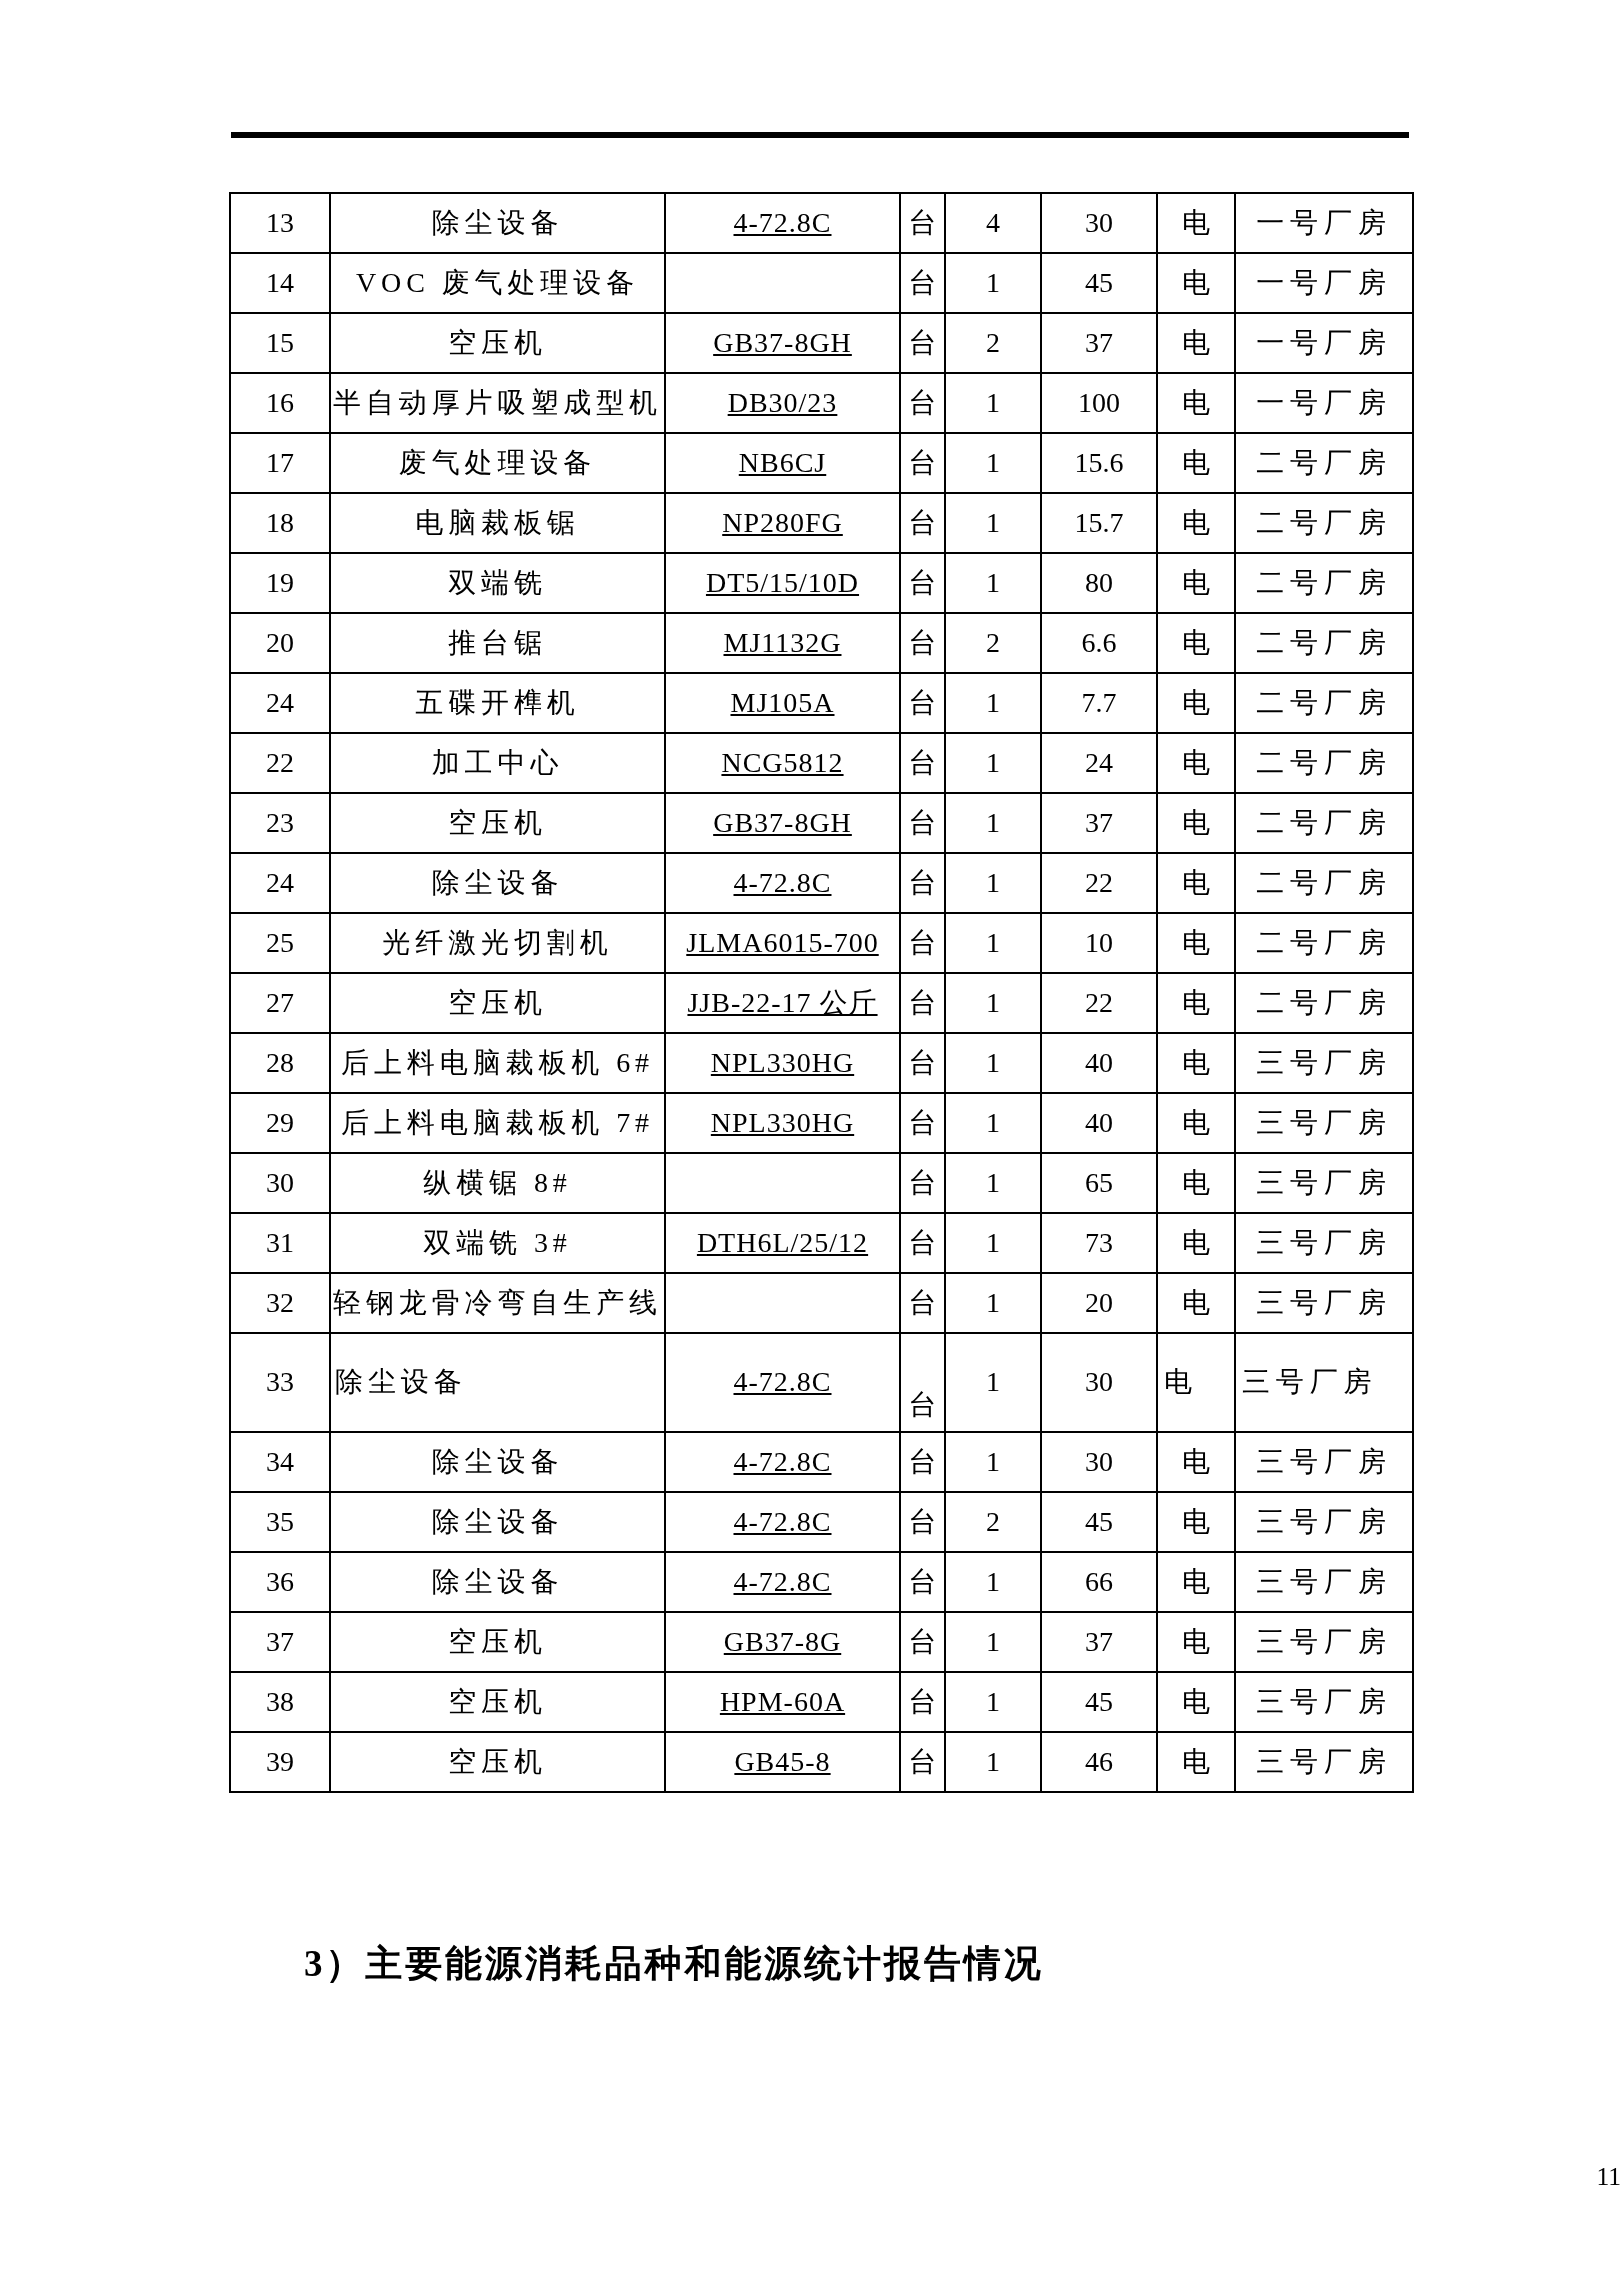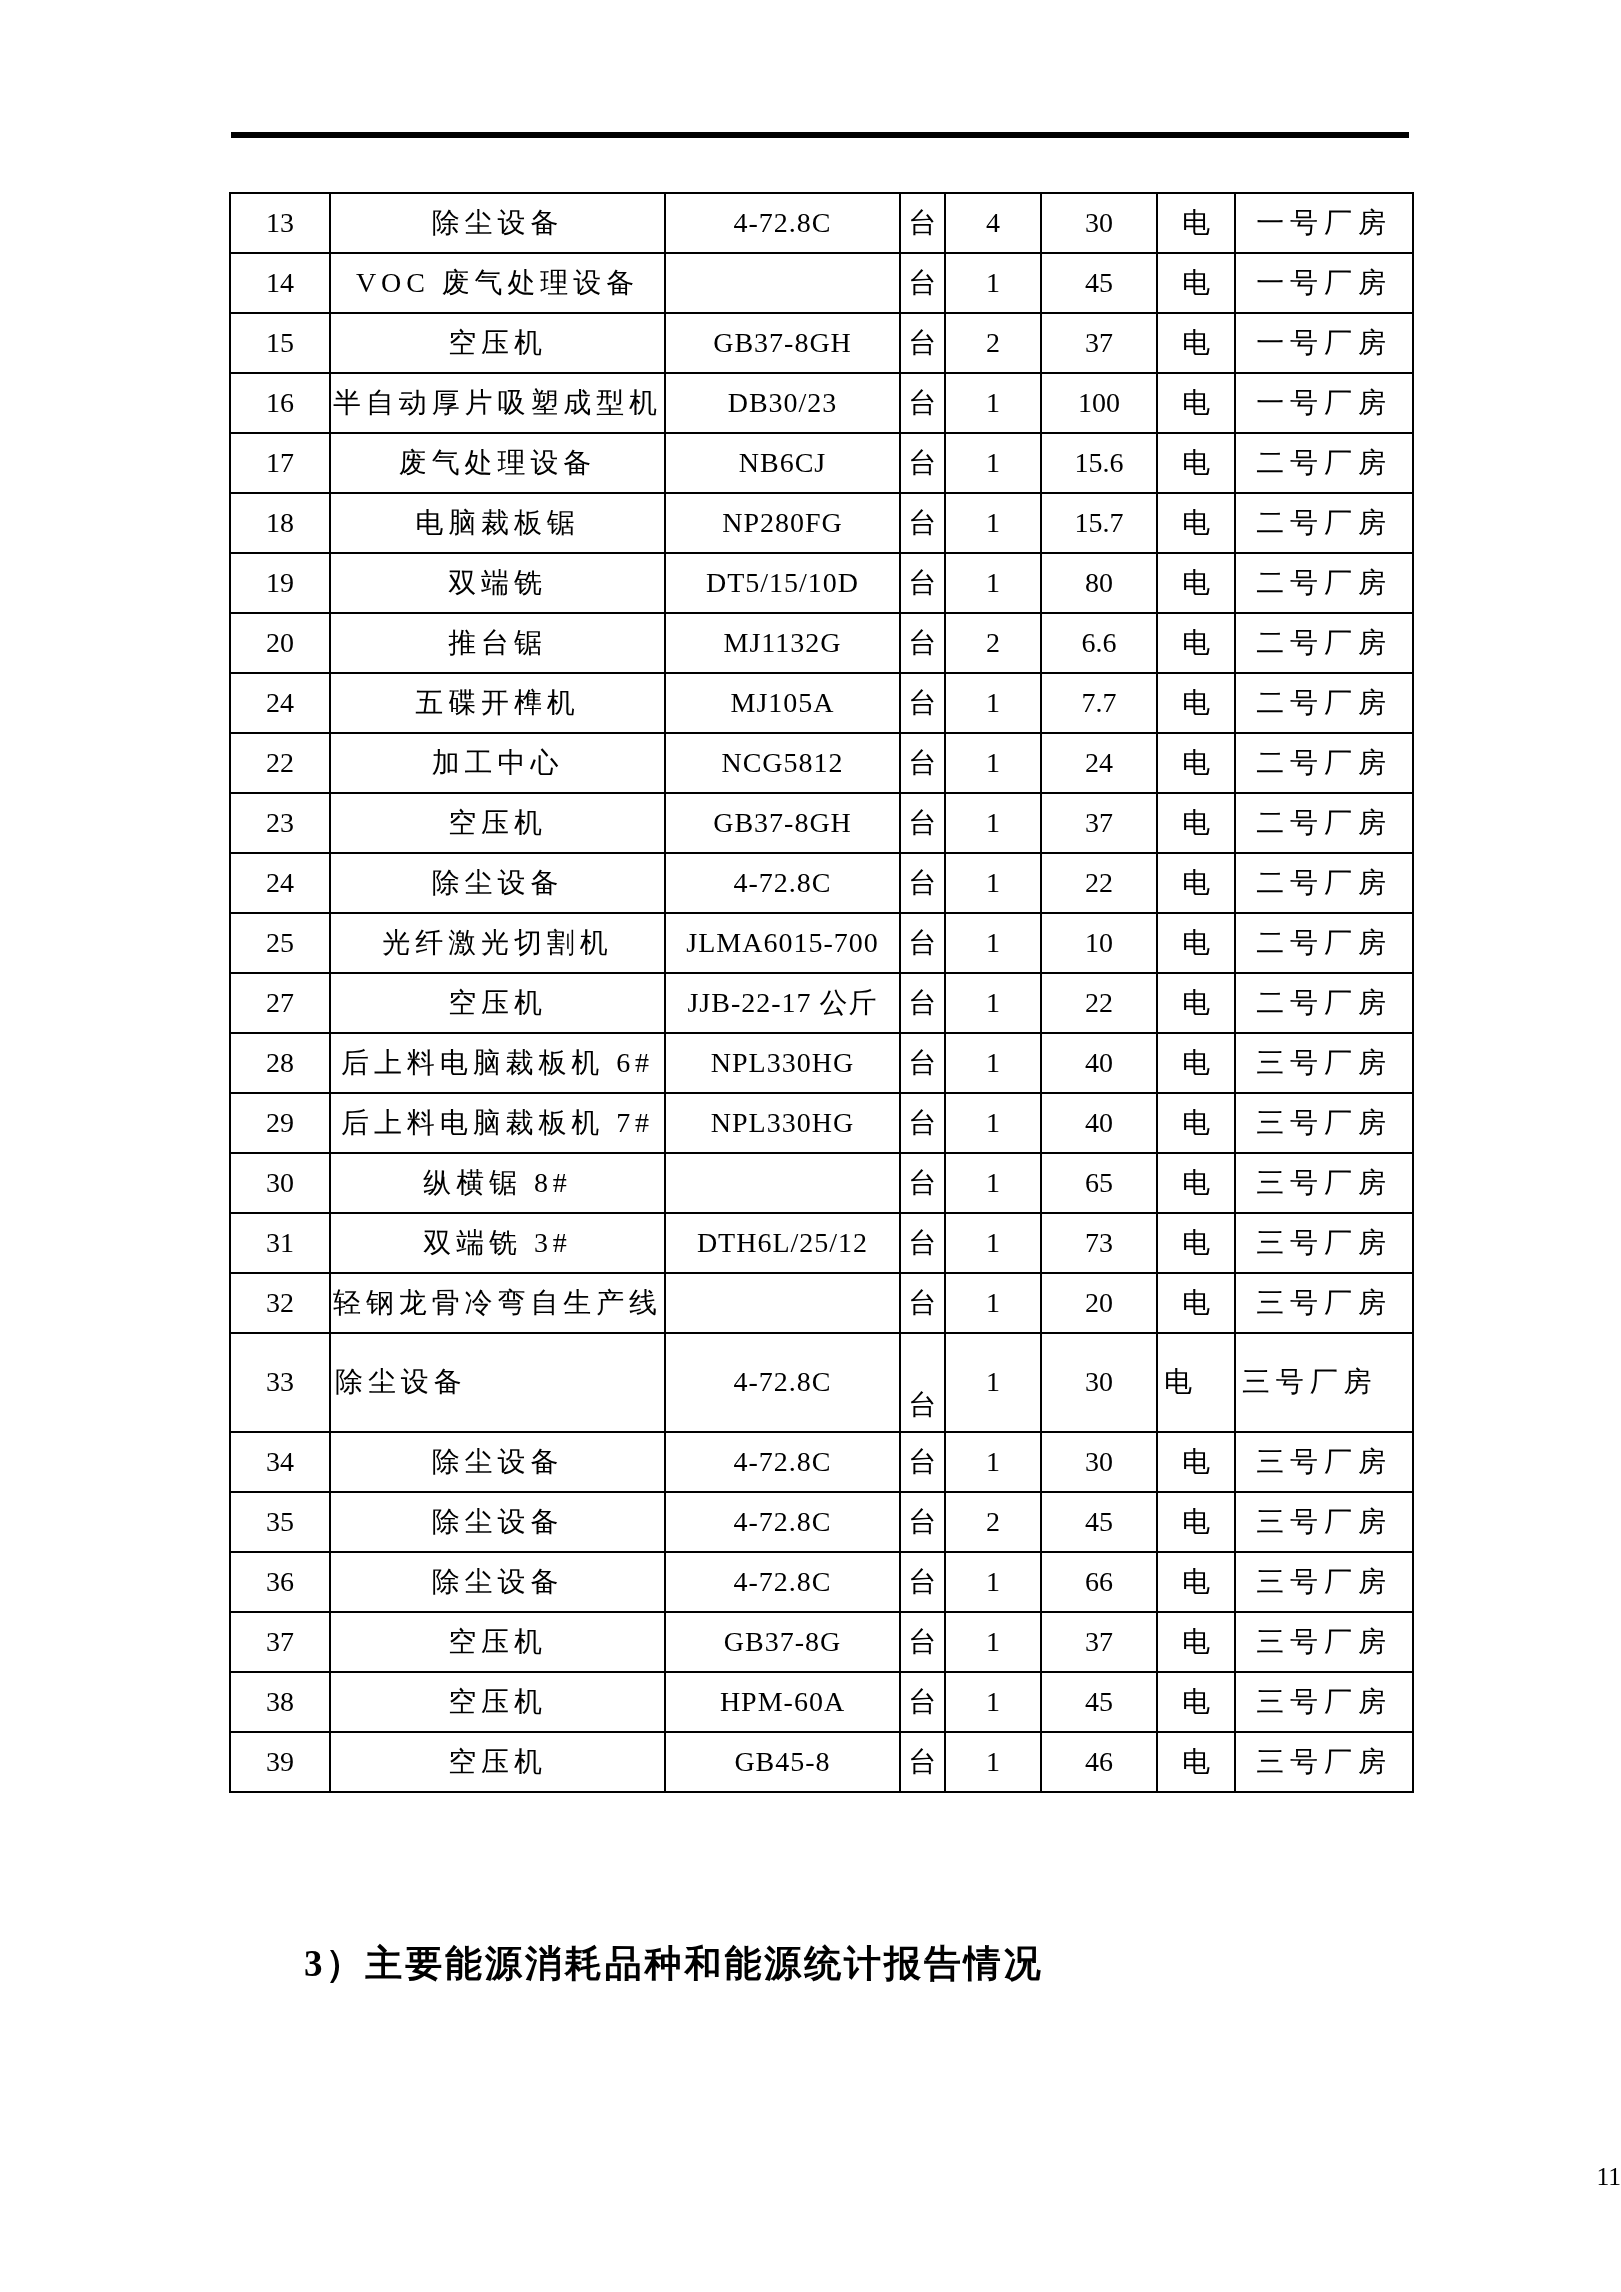--- a/index.html
+++ b/index.html
@@ -36,21 +36,21 @@
     padding: 0 2px;
     font-size: 28px;
     line-height: 1.15;
     text-align: center;
     vertical-align: middle;
     white-space: nowrap;
     overflow: hidden;
   }
   td.c-name { letter-spacing: 4.9px; }
   td.c-location { letter-spacing: 5.9px; }
-  td.c-model { letter-spacing: 1px; }
+  td.c-model { letter-spacing: 1px; text-decoration: underline; }
   td.c-unit { letter-spacing: 0; }
 
   
   tr:nth-child(20) td { height: 99px; }
   tr:nth-child(20) td.c-unit { vertical-align: bottom; padding-bottom: 9.8px; }
   tr:nth-child(20) td.c-name { text-align: left; padding-left: 4px; }
   tr:nth-child(20) td.c-energy,
   tr:nth-child(20) td.c-location { text-align: left; padding-left: 5.9px; }
 
   .section-heading {

